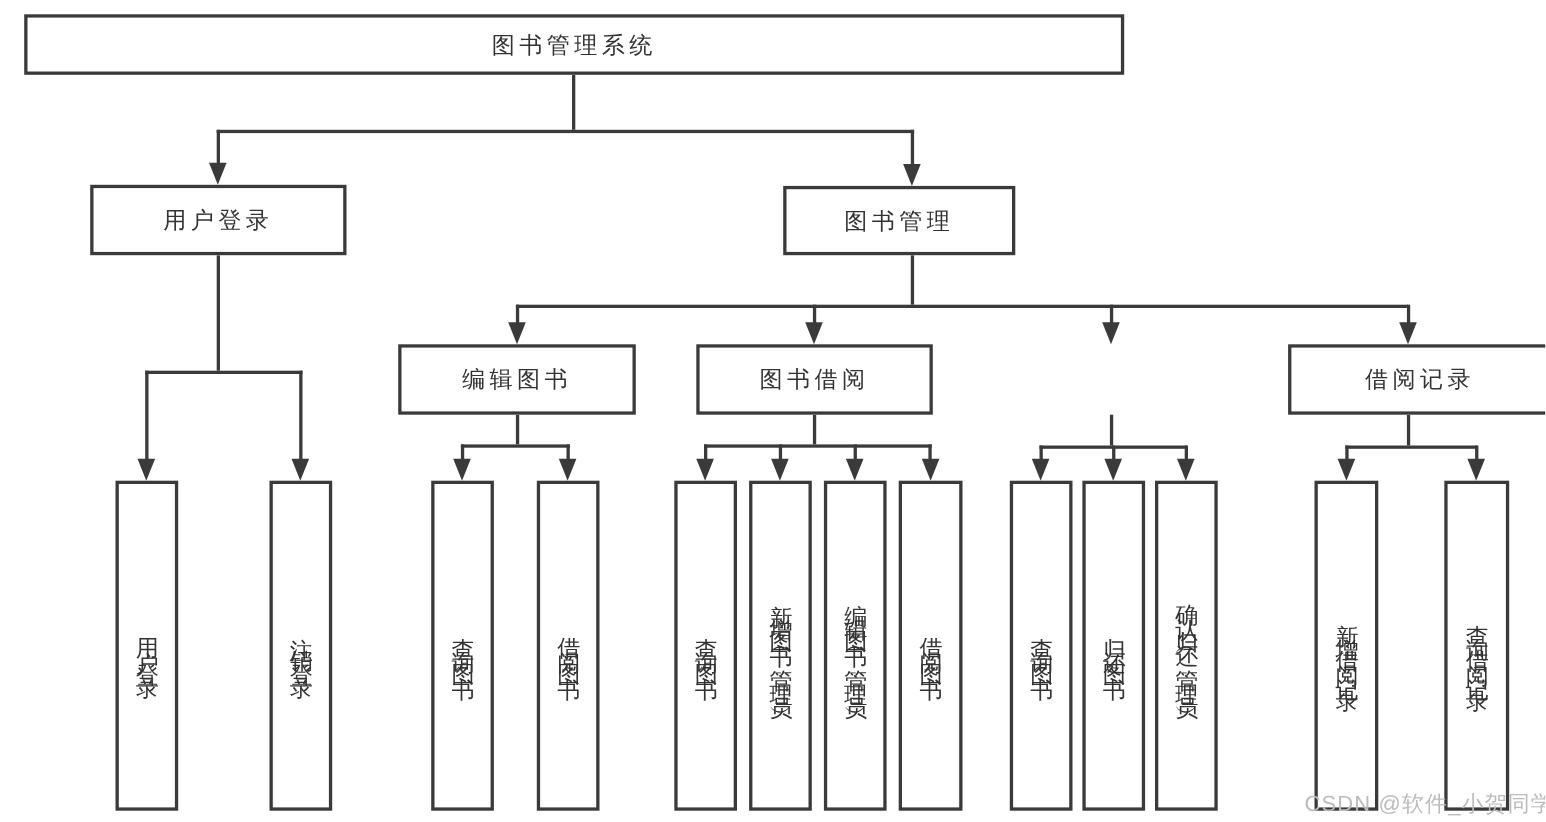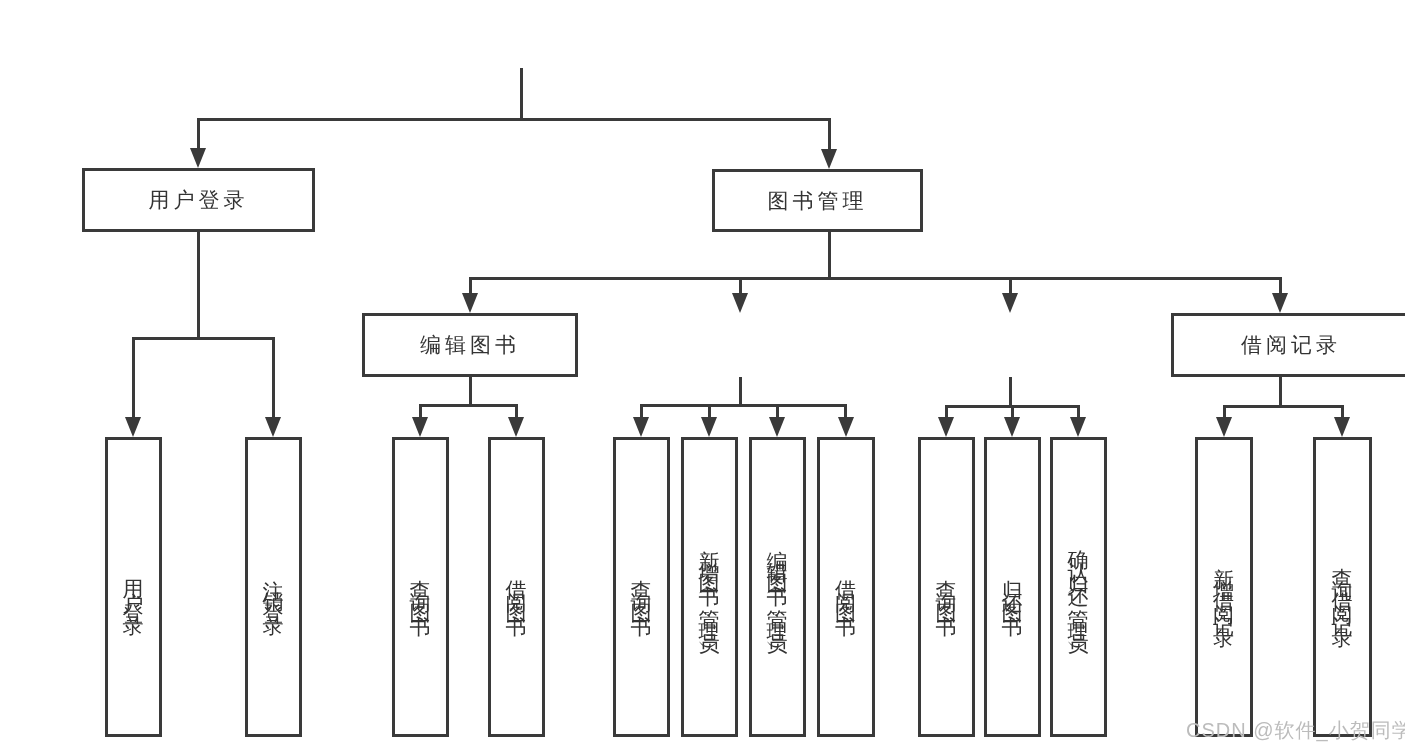--- a/index.html
+++ b/index.html
@@ -116,30 +116,36 @@
   <div class="line" style="left:1077px;top:405px;width:3px;height:16px"></div>
   <div class="arrowhead" style="left:1070px;top:417px"></div>
 
   <div class="line" style="left:1279px;top:377px;width:3px;height:28px"></div>
   <div class="line" style="left:1223px;top:405px;width:120px;height:3px"></div>
   <div class="line" style="left:1223px;top:405px;width:3px;height:16px"></div>
   <div class="arrowhead" style="left:1216px;top:417px"></div>
   <div class="line" style="left:1341px;top:405px;width:3px;height:16px"></div>
   <div class="arrowhead" style="left:1334px;top:417px"></div>
 
+  <div class="box h" style="left:22px;top:13px;width:1000px;height:55px">
+    <span>图书管理系统</span>
+  </div>
 
   <div class="box h" style="left:82px;top:168px;width:233px;height:64px">
     <span>用户登录</span>
   </div>
   <div class="box h" style="left:712px;top:169px;width:211px;height:63px">
     <span>图书管理</span>
   </div>
 
   <div class="box h" style="left:362px;top:313px;width:216px;height:64px">
     <span>编辑图书</span>
+  </div>
+  <div class="box h" style="left:633px;top:313px;width:215px;height:64px">
+    <span>图书借阅</span>
   </div>
   <div class="box h" style="left:1171px;top:313px;width:240px;height:64px">
     <span>借阅记录</span>
   </div>
 
   <div class="box v" style="left:105px;top:437px;width:57px;height:300px">
     <span>用户登录</span>
   </div>
   <div class="box v" style="left:245px;top:437px;width:57px;height:300px">
     <span>注销登录</span>

